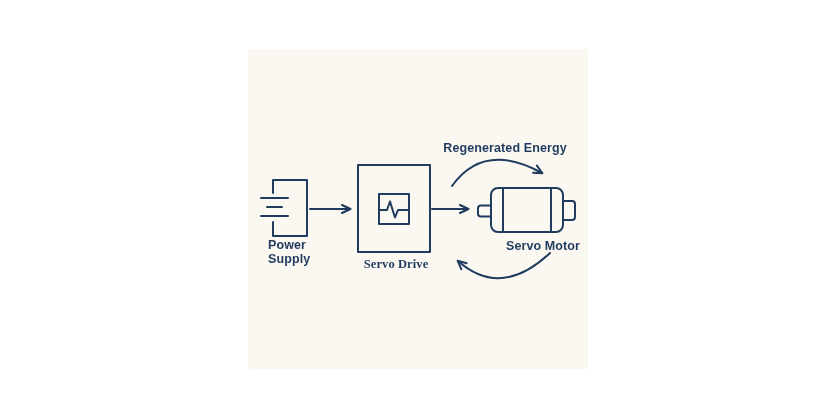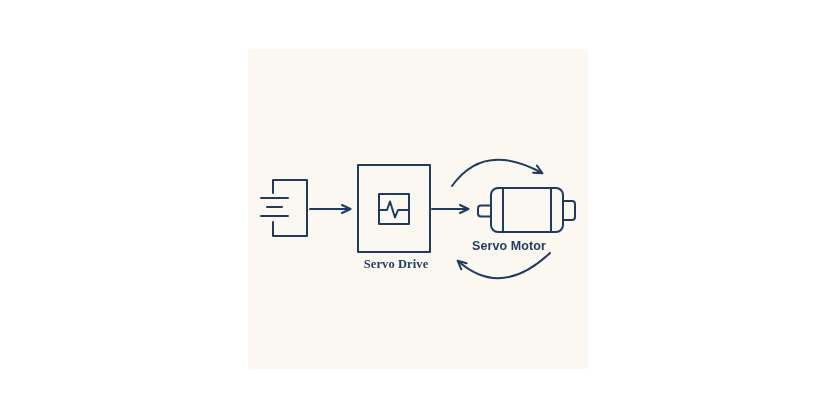--- a/index.html
+++ b/index.html
@@ -37,21 +37,21 @@
     color: var(--ink);
     font-size: 12.5px;
     font-weight: 600;
     line-height: 14px;
     letter-spacing: 0.1px;
     white-space: normal;
   }
   .label.center { text-align: center; }
   #power-supply-label  { left: 20px;  top: 189px; width: 54px; }
   #servo-drive-label   { left: 102px; top: 208px; width: 92px; font-family: Liberation Serif, serif; }
-  #servo-motor-label   { left: 215px; top: 190px; width: 92px; }
+  #servo-motor-label   { left: 249px; top: 190px; width: 92px; }
   #regen-energy-label  { left: 186px; top: 92px;  width: 142px; }
 </style>
 </head>
 <body>
 
 <div class="page">
   <div class="card">
 
     <svg width="340" height="320" viewBox="0 0 340 320">
       <defs>
@@ -83,20 +83,22 @@
         <path class="ln" d="M303,139 L303,183"></path>
         <path class="ln" d="M243,156.5 L233,156.5 Q230,156.5 230,159.3 L230,164.7 Q230,167.5 233,167.5 L243,167.5"></path>
         <path class="ln" d="M315,152 L324,152 Q327,152 327,155 L327,168 Q327,171 324,171 L315,171"></path>
       </g>
 
       <path class="ln" d="M204,137 Q236,92 294,124" marker-end="url(#arrowhead)"></path>
 
       <path class="ln" d="M302,204 Q253,250 210,212" marker-end="url(#arrowhead)"></path>
     </svg>
 
+    <div class="label" id="power-supply-label">Power Supply</div>
 
     <div class="label center" id="servo-drive-label">Servo Drive</div>
 
     <div class="label center" id="servo-motor-label">Servo Motor</div>
 
+    <div class="label center" id="regen-energy-label">Regenerated Energy</div>
 
   </div>
 </div>
 
 </body></html>

